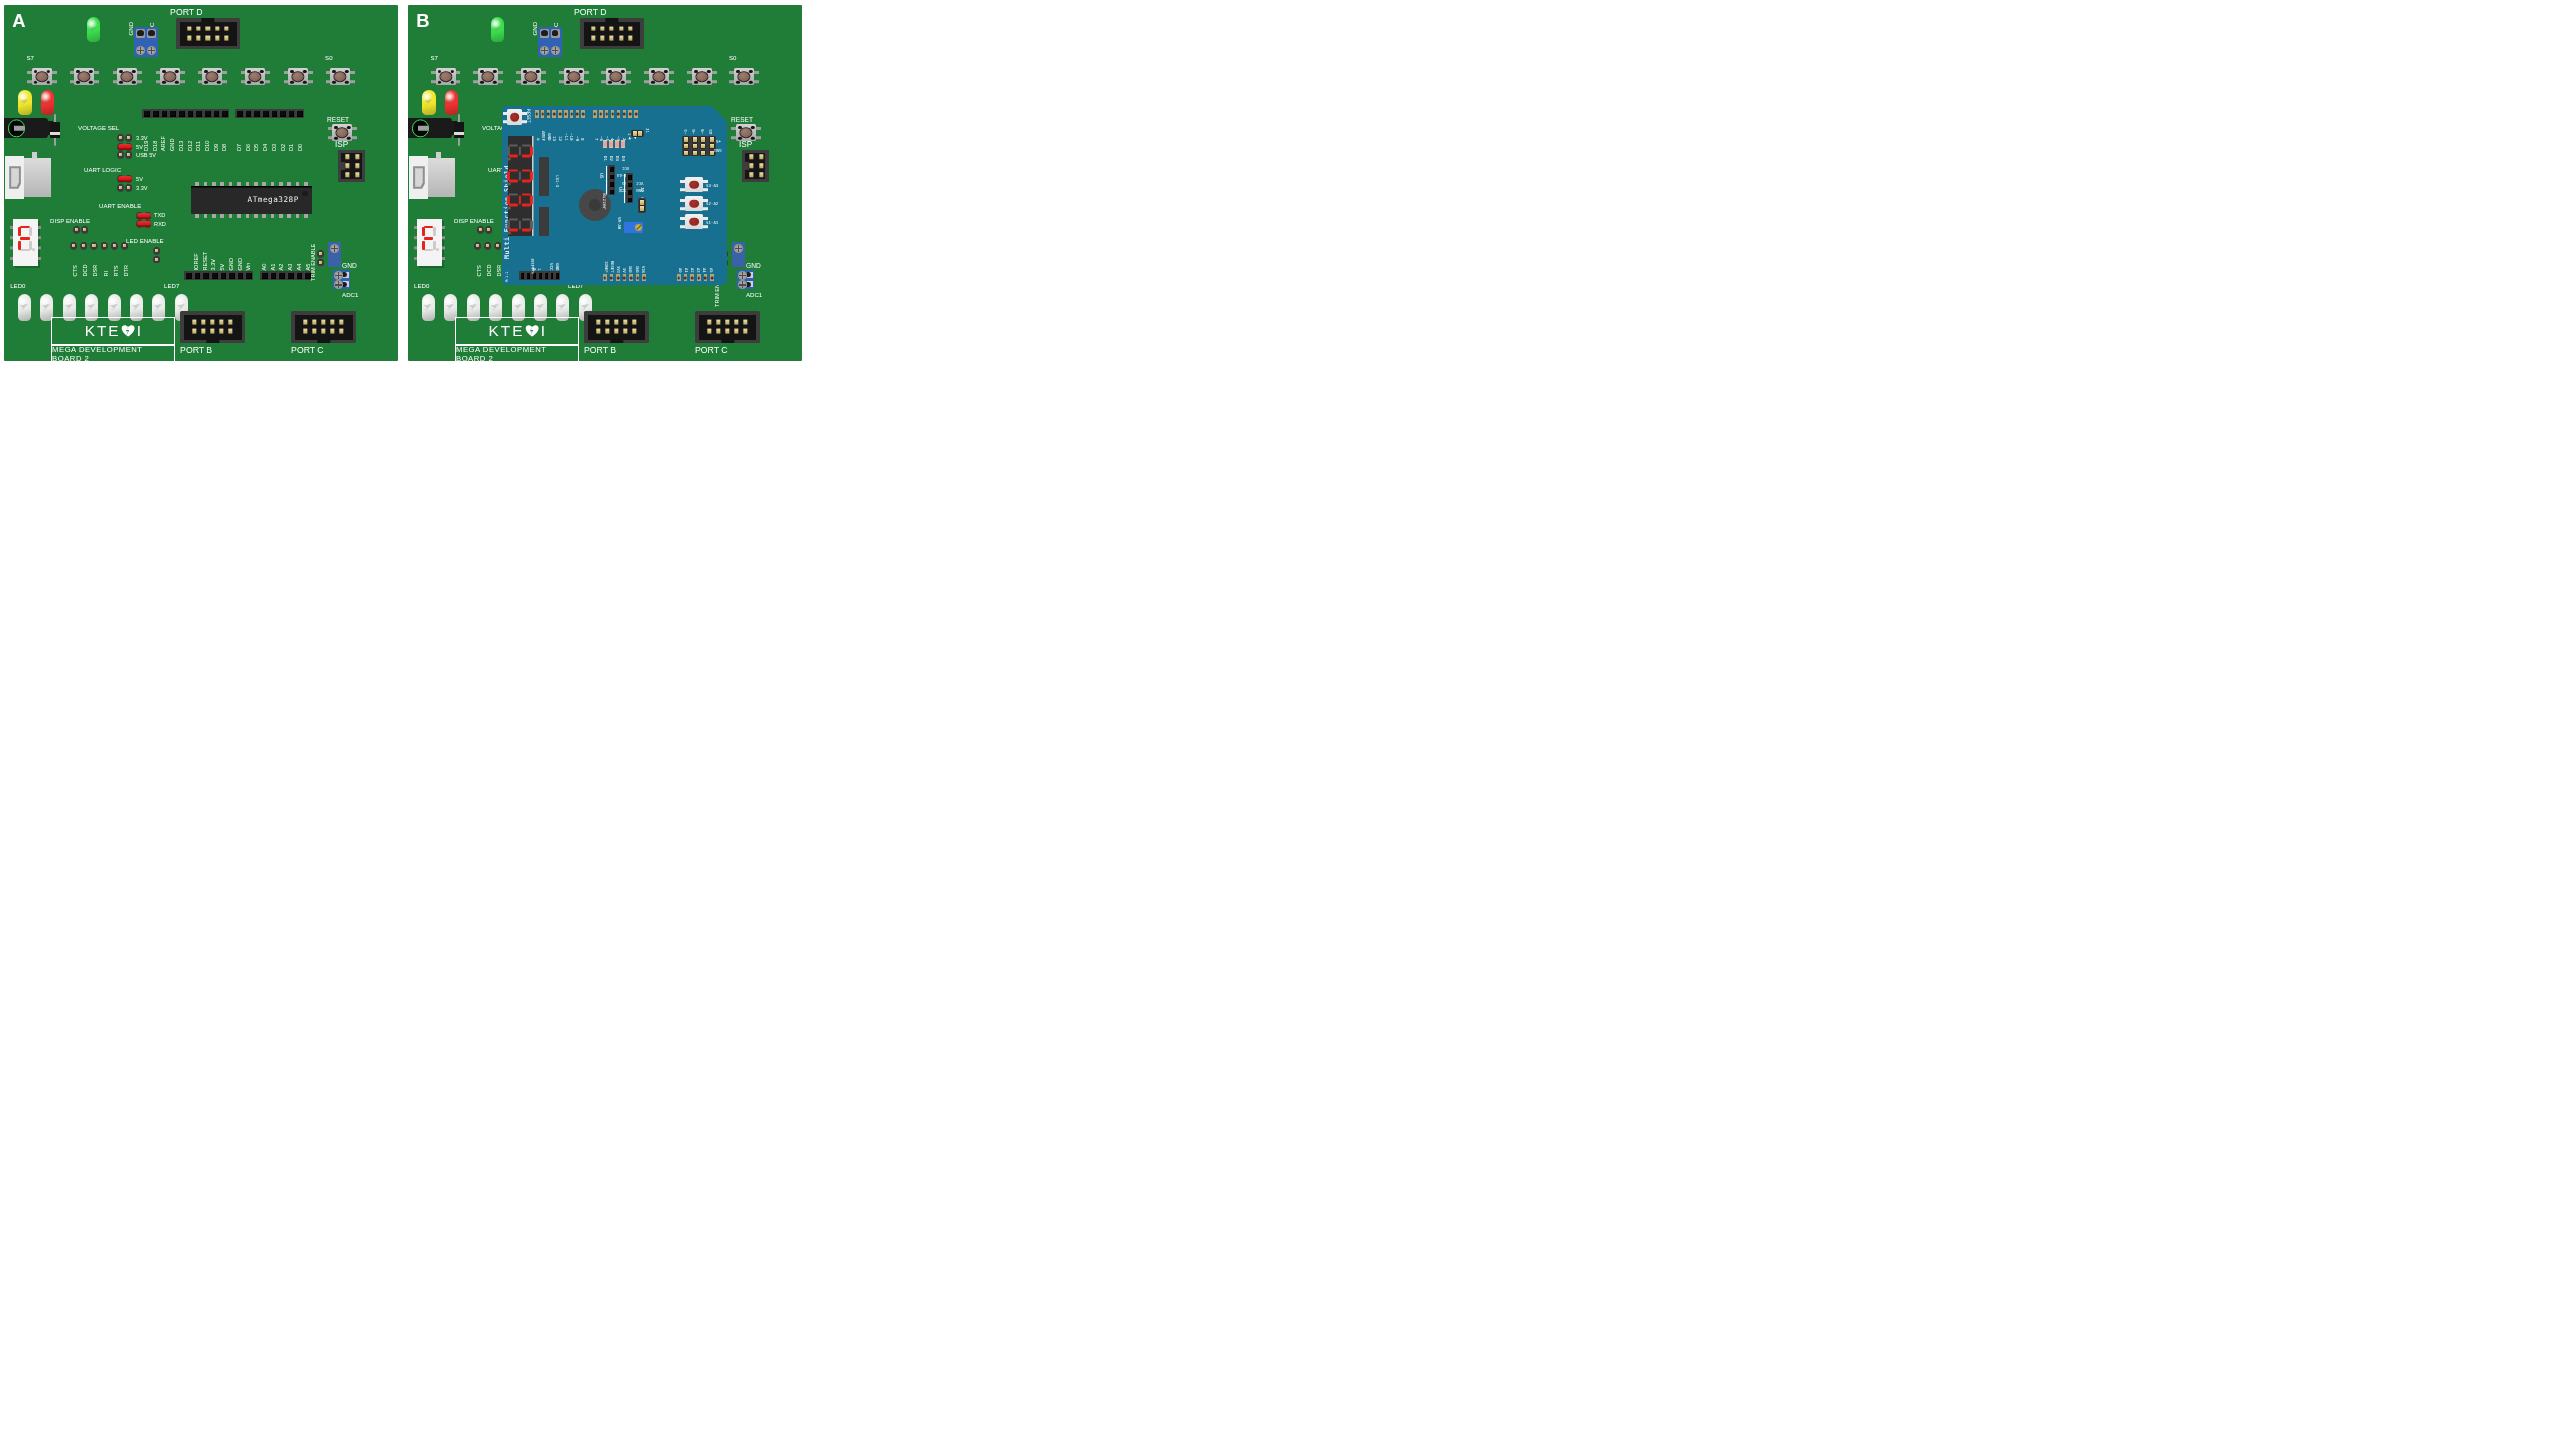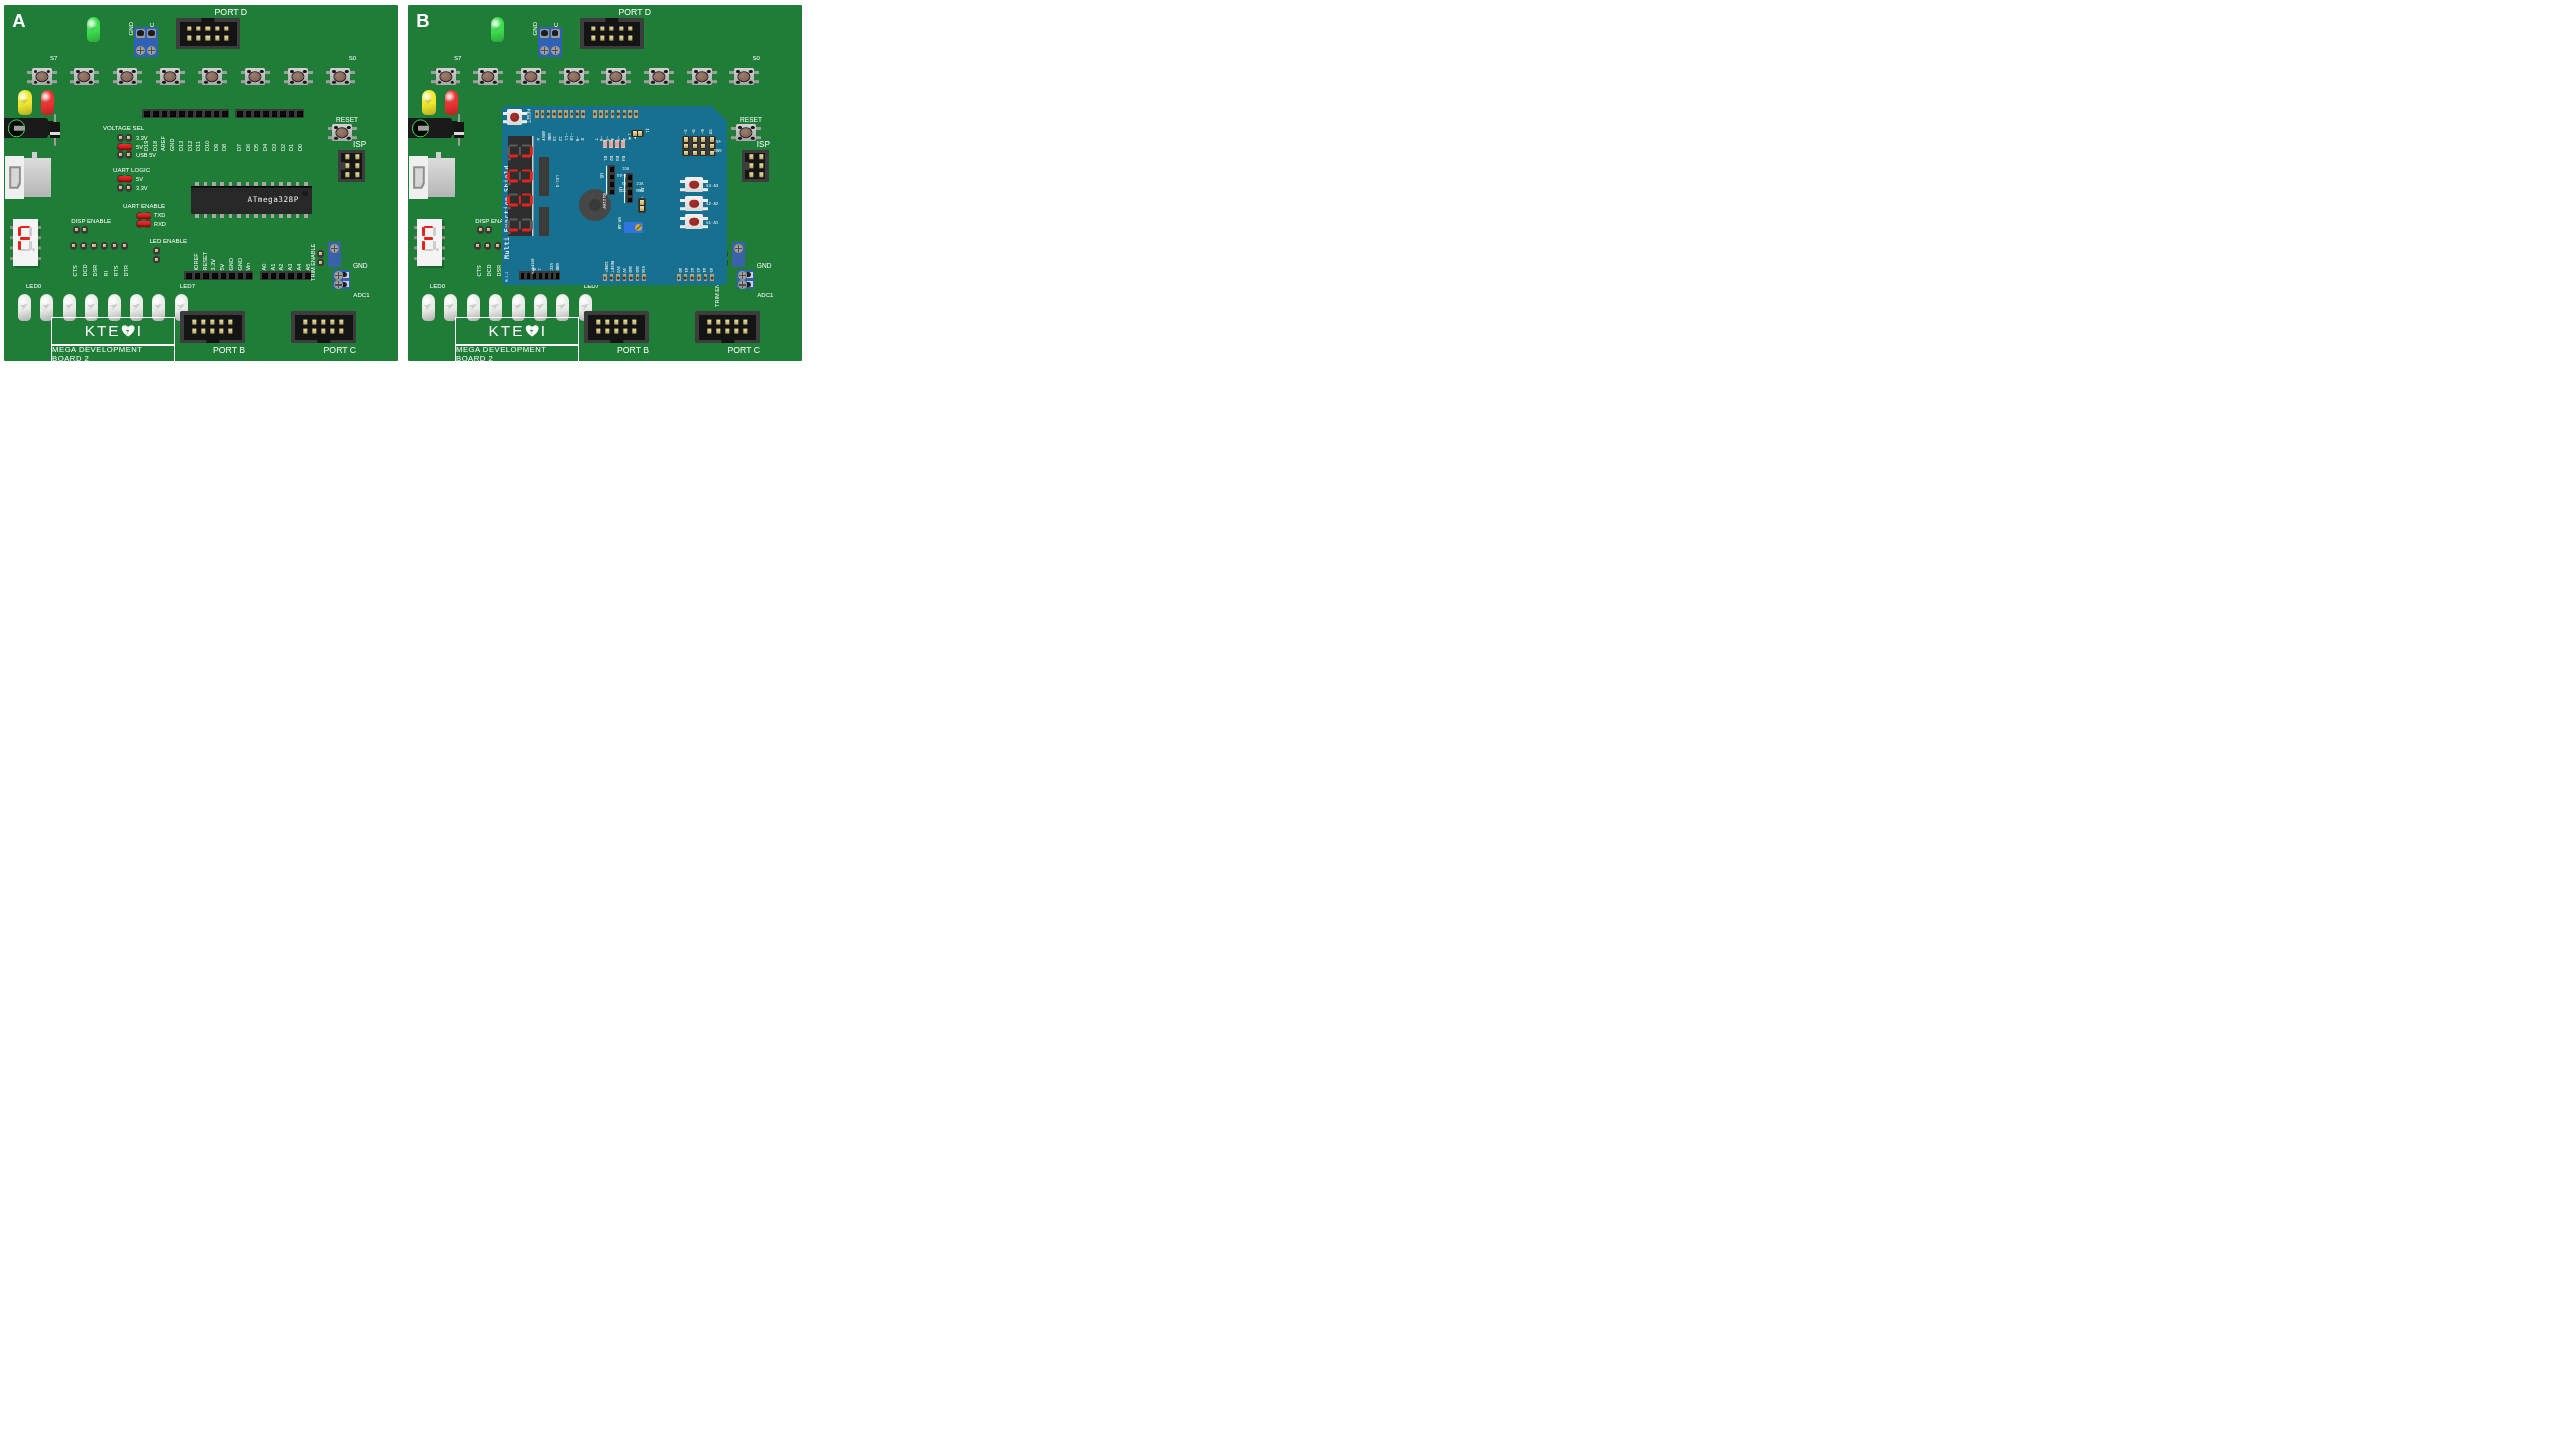--- a/index.html
+++ b/index.html
@@ -6,21 +6,21 @@
   #page{position:relative;width:806px;height:365px;background:#fff;overflow:hidden;
         font-family:"Liberation Sans",sans-serif;}
   .board{position:absolute;top:5.1px;width:394px;height:356px;background:var(--board-green);
          border-radius:1px;z-index:1;}
   .shieldpcb{position:absolute;left:502px;top:106px;width:225px;height:179px;background:var(--shield-blue);
          z-index:5;border-radius:3.1px;
          clip-path:polygon(0 3.1px,3.1px 0,calc(100% - 15.3px) 0,100% 15.3px,100% calc(100% - 3.1px),calc(100% - 3.1px) 100%,3.1px 100%,0 calc(100% - 3.1px));
          font-family:"DejaVu Sans Mono",monospace;color:var(--shield-silk);}
   .abs{position:absolute;}
   .lbl{position:absolute;color:#fff;white-space:nowrap;}
-  .ctr{text-align:right;}
+  .ctr{text-align:left;}
   .vup{writing-mode:vertical-rl;transform:rotate(180deg);}
   .vdown{writing-mode:vertical-rl;}
   .r180{transform:rotate(180deg);}
   .panel-letter{position:absolute;left:8.2px;top:5.1px;color:#fff;font-size:18.4px;font-weight:bold;}
 
   
   .row-list{position:absolute;display:flex;color:#fff;}
   .row-list>span{width:var(--p);writing-mode:vertical-rl;transform:rotate(180deg);
                  text-align:left;line-height:var(--p);white-space:nowrap;}
   .row-list.down>span{transform:none;text-align:right;}

